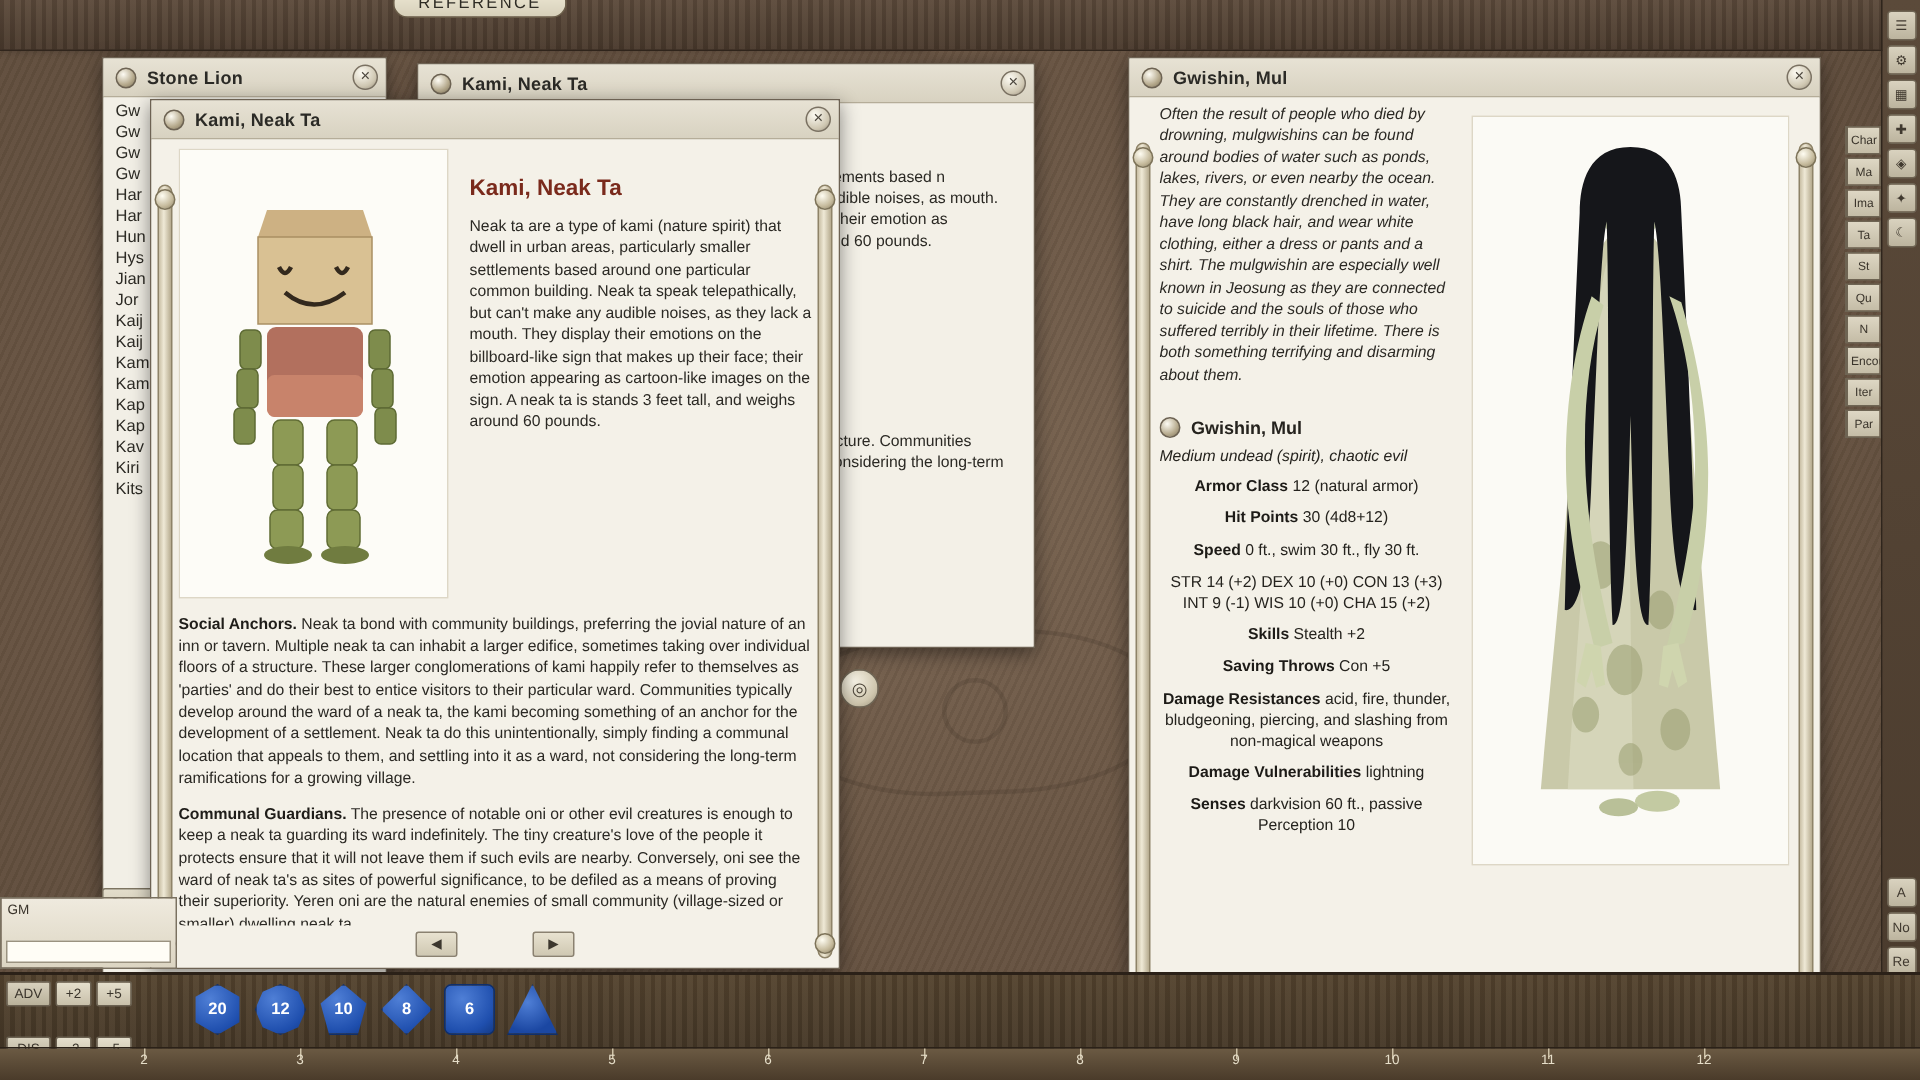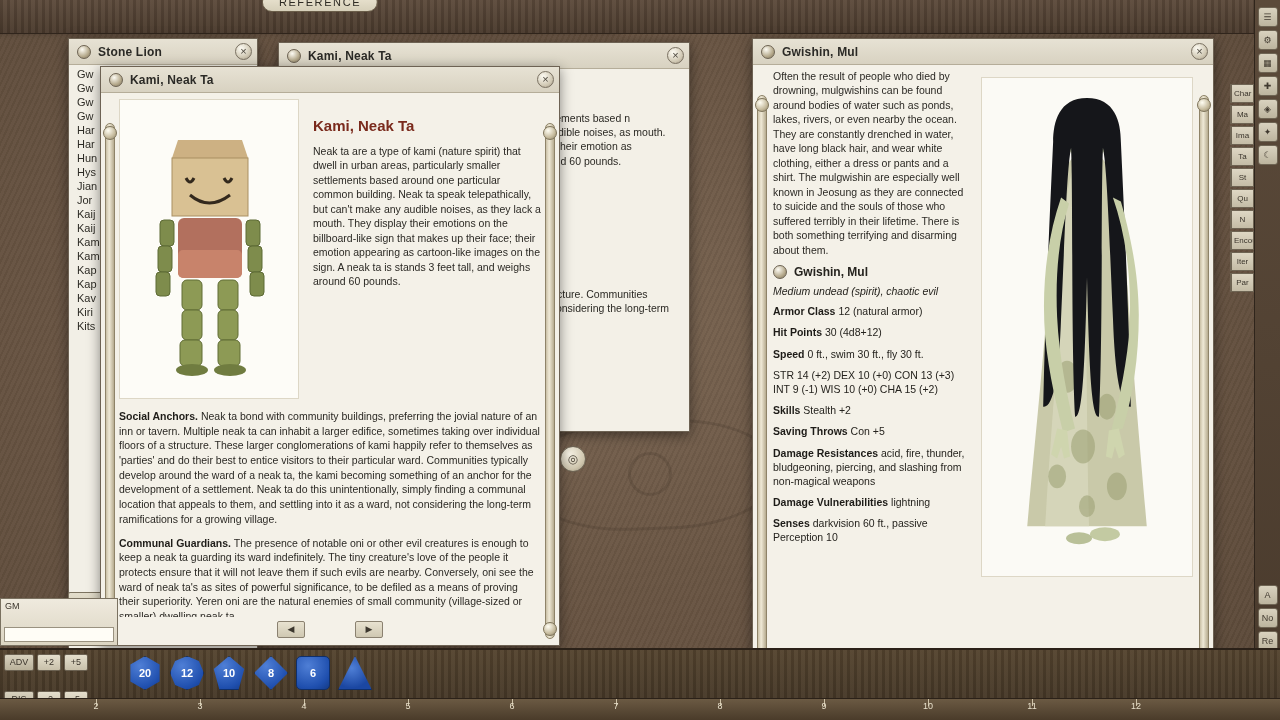--- a/index.html
+++ b/index.html
@@ -153,42 +153,42 @@
 
   .statblock { margin-top:6px; font-size:10.5px; color:#25231e; }
   .sb-head { display:flex; align-items:center; gap:7px; margin:6px 0 6px 0; }
   .sb-head .bullet {
     width:14px;height:14px;border-radius:50%;
     background:radial-gradient(circle at 35% 30%, #fdfbf3, #b6aa8d 60%, #7d7259);
     border:1px solid #6d6353;
   }
   .sb-head .nm { font-weight:bold; font-size:12px; }
   .sb-type { font-style:italic; margin:0 0 7px 0; }
-  .statblock .row { margin:0 0 7px 0; line-height:1.35; }
+  .statblock .row { margin:0 0 7px 0; line-height:1.35;text-align:center; }
   .statblock .row b { color:#1d1b17; }
 
   .pager {
     position:absolute; left:0; right:0; bottom:4px; height:20px;
     display:flex; justify-content:center; gap:50px;
   }
   .pgbtn {
     width:28px;height:17px;
     background:linear-gradient(#e8e2d0,#cfc8b2);
     border:1px solid #8a8170; border-radius:2px;
     font-size:9px; line-height:15px; text-align:center; color:#3c372e; cursor:pointer;
   }
 
   
   #gw-win { left:752px; top:38px; width:462px; height:660px; }
   #gw-win .win-body { background:#f4f1e8; }
   .gw-inner { position:absolute; left:20px; right:20px; top:4px; bottom:26px; overflow:hidden; }
   .gw-title { margin:6px 0 8px 0; font-size:16px; color:#7a2a1c; font-weight:bold; }
   .gw-cols { display:flex; gap:12px; }
   .gw-left { width:196px; flex:0 0 auto; font-size:10.5px; color:#2b2924; }
-  .gw-left p { margin:0 0 8px 0; line-height:1.38; }
+  .gw-left p { margin:0 0 21px 0; line-height:1.38;font-style:italic; }
   .gw-art {
     flex:1 1 auto; height:500px; margin-top:8px;
     background:#fbfaf5; border:1px solid #ddd7c6; position:relative; overflow:hidden;
   }
 
   
   #right-rail {
     position:absolute; right:0; top:0; width:26px; bottom:36px;
     background:linear-gradient(#5b4a3a,#4a3b2d);
     border-left:1px solid #2f251c;

